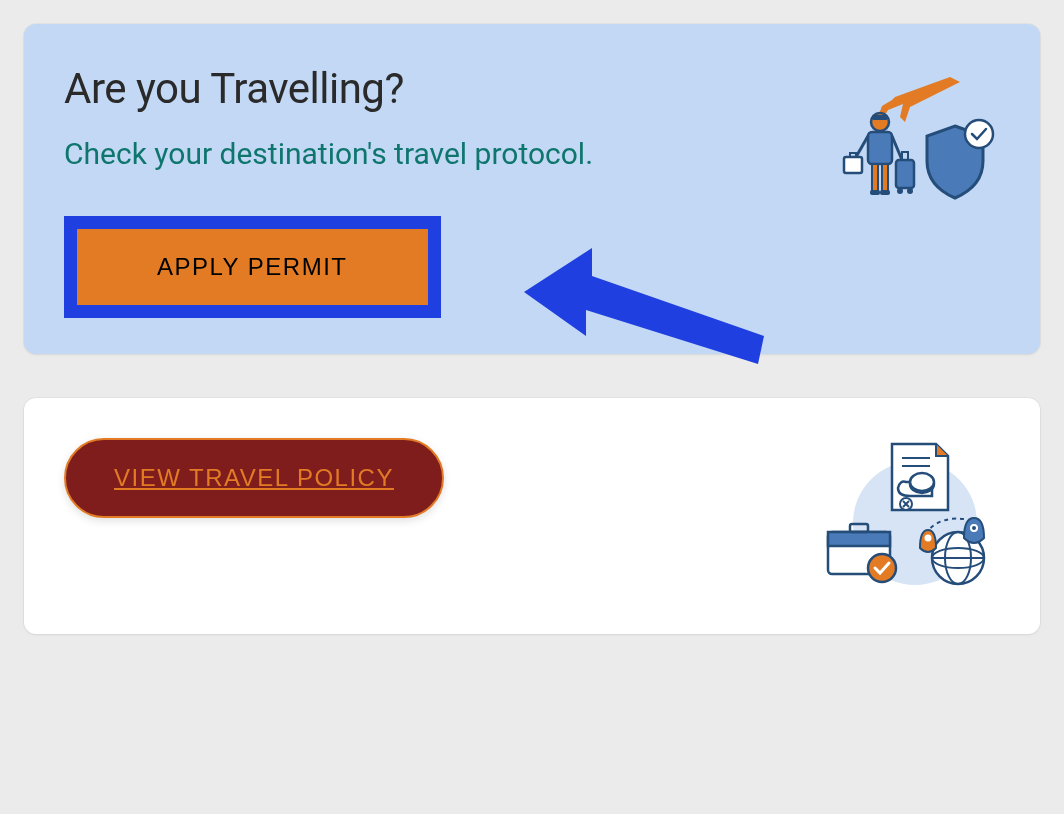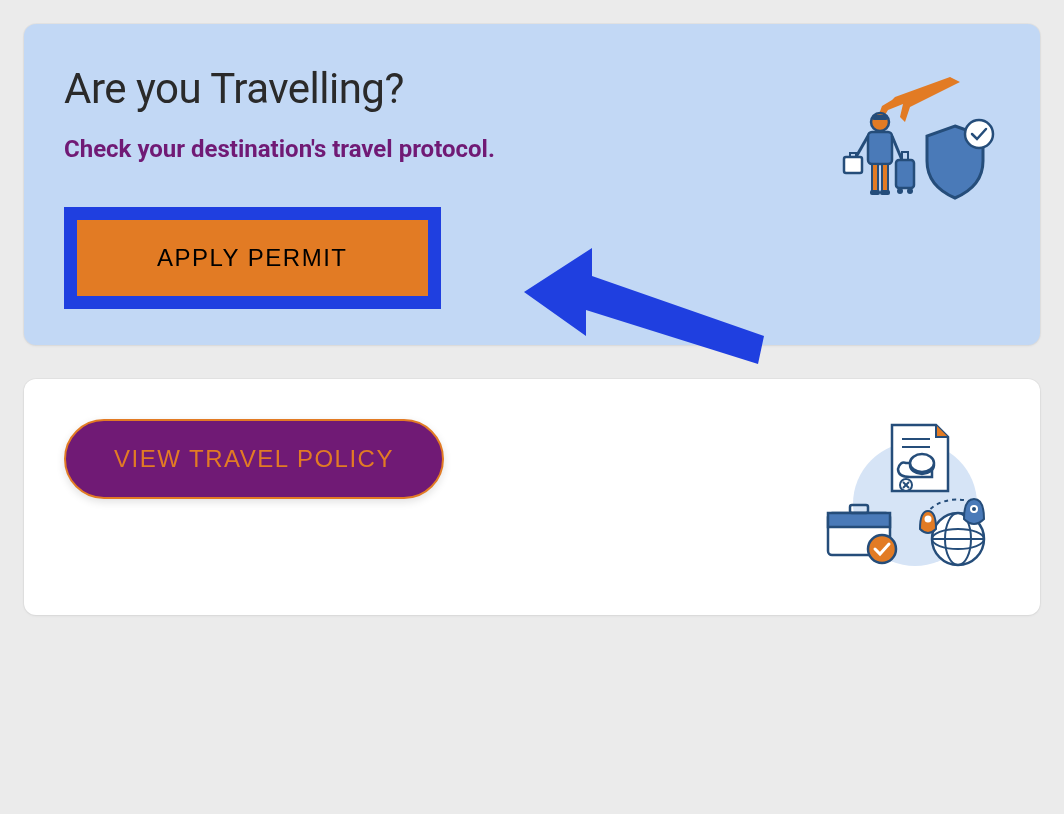--- a/index.html
+++ b/index.html
@@ -10,21 +10,21 @@
     body {
       background: #ebebeb;
       font-family: -apple-system, BlinkMacSystemFont, "Segoe UI", Roboto, Arial, sans-serif;
       width: 1064px;
       height: 814px;
       padding: 24px;
     }
     .card {
       border-radius: 12px;
       padding: 40px 40px 36px 40px;
-      margin-bottom: 34px;
+      margin-bottom: 44px;
       box-shadow: 0 1px 3px rgba(0,0,0,0.06), 0 0 0 1px rgba(0,0,0,0.03);
       position: relative;
     }
     .card-blue {
       background: #c2d8f5;
     }
     .card-white {
       background: #ffffff;
     }
     .card-content {
@@ -37,53 +37,54 @@
       padding-right: 20px;
     }
     .card-title {
       font-size: 42px;
       font-weight: 400;
       color: #2a2a2a;
       margin-bottom: 18px;
       letter-spacing: -0.5px;
     }
     .card-description {
-      font-size: 24px;
-      color: #701a75;
+      font-size: 30px;
+      color: #0f766e;
       line-height: 1.5;
       margin-bottom: 40px;
-      font-weight: 700;
+      font-weight: 400;
     }
     .btn-wrapper {
       display: inline-block;
       border: 13px solid #1f3fe0;
       padding: 0;
     }
     .btn-primary {
       background: #e27b24;
       color: #000000;
       border: none;
       padding: 24px 80px;
       font-size: 24px;
       font-weight: 500;
       letter-spacing: 1.5px;
       cursor: pointer;
       display: block;
     }
     .btn-outline {
-      background: #701a75;
+      background: #7f1d1d;
       color: #e27b24;
       border: 2.5px solid #e27b24;
       border-radius: 50px;
       padding: 24px 48px;
       font-size: 24px;
       font-weight: 500;
       letter-spacing: 1.5px;
       cursor: pointer;
       box-shadow: 0 3px 8px rgba(0,0,0,0.12);
+      text-decoration: underline;
     }
     .card-illustration {
       width: 180px;
       height: 160px;
       flex-shrink: 0;
     }
     .arrow-annotation {
       position: absolute;
       left: 490px;
       top: 204px;

